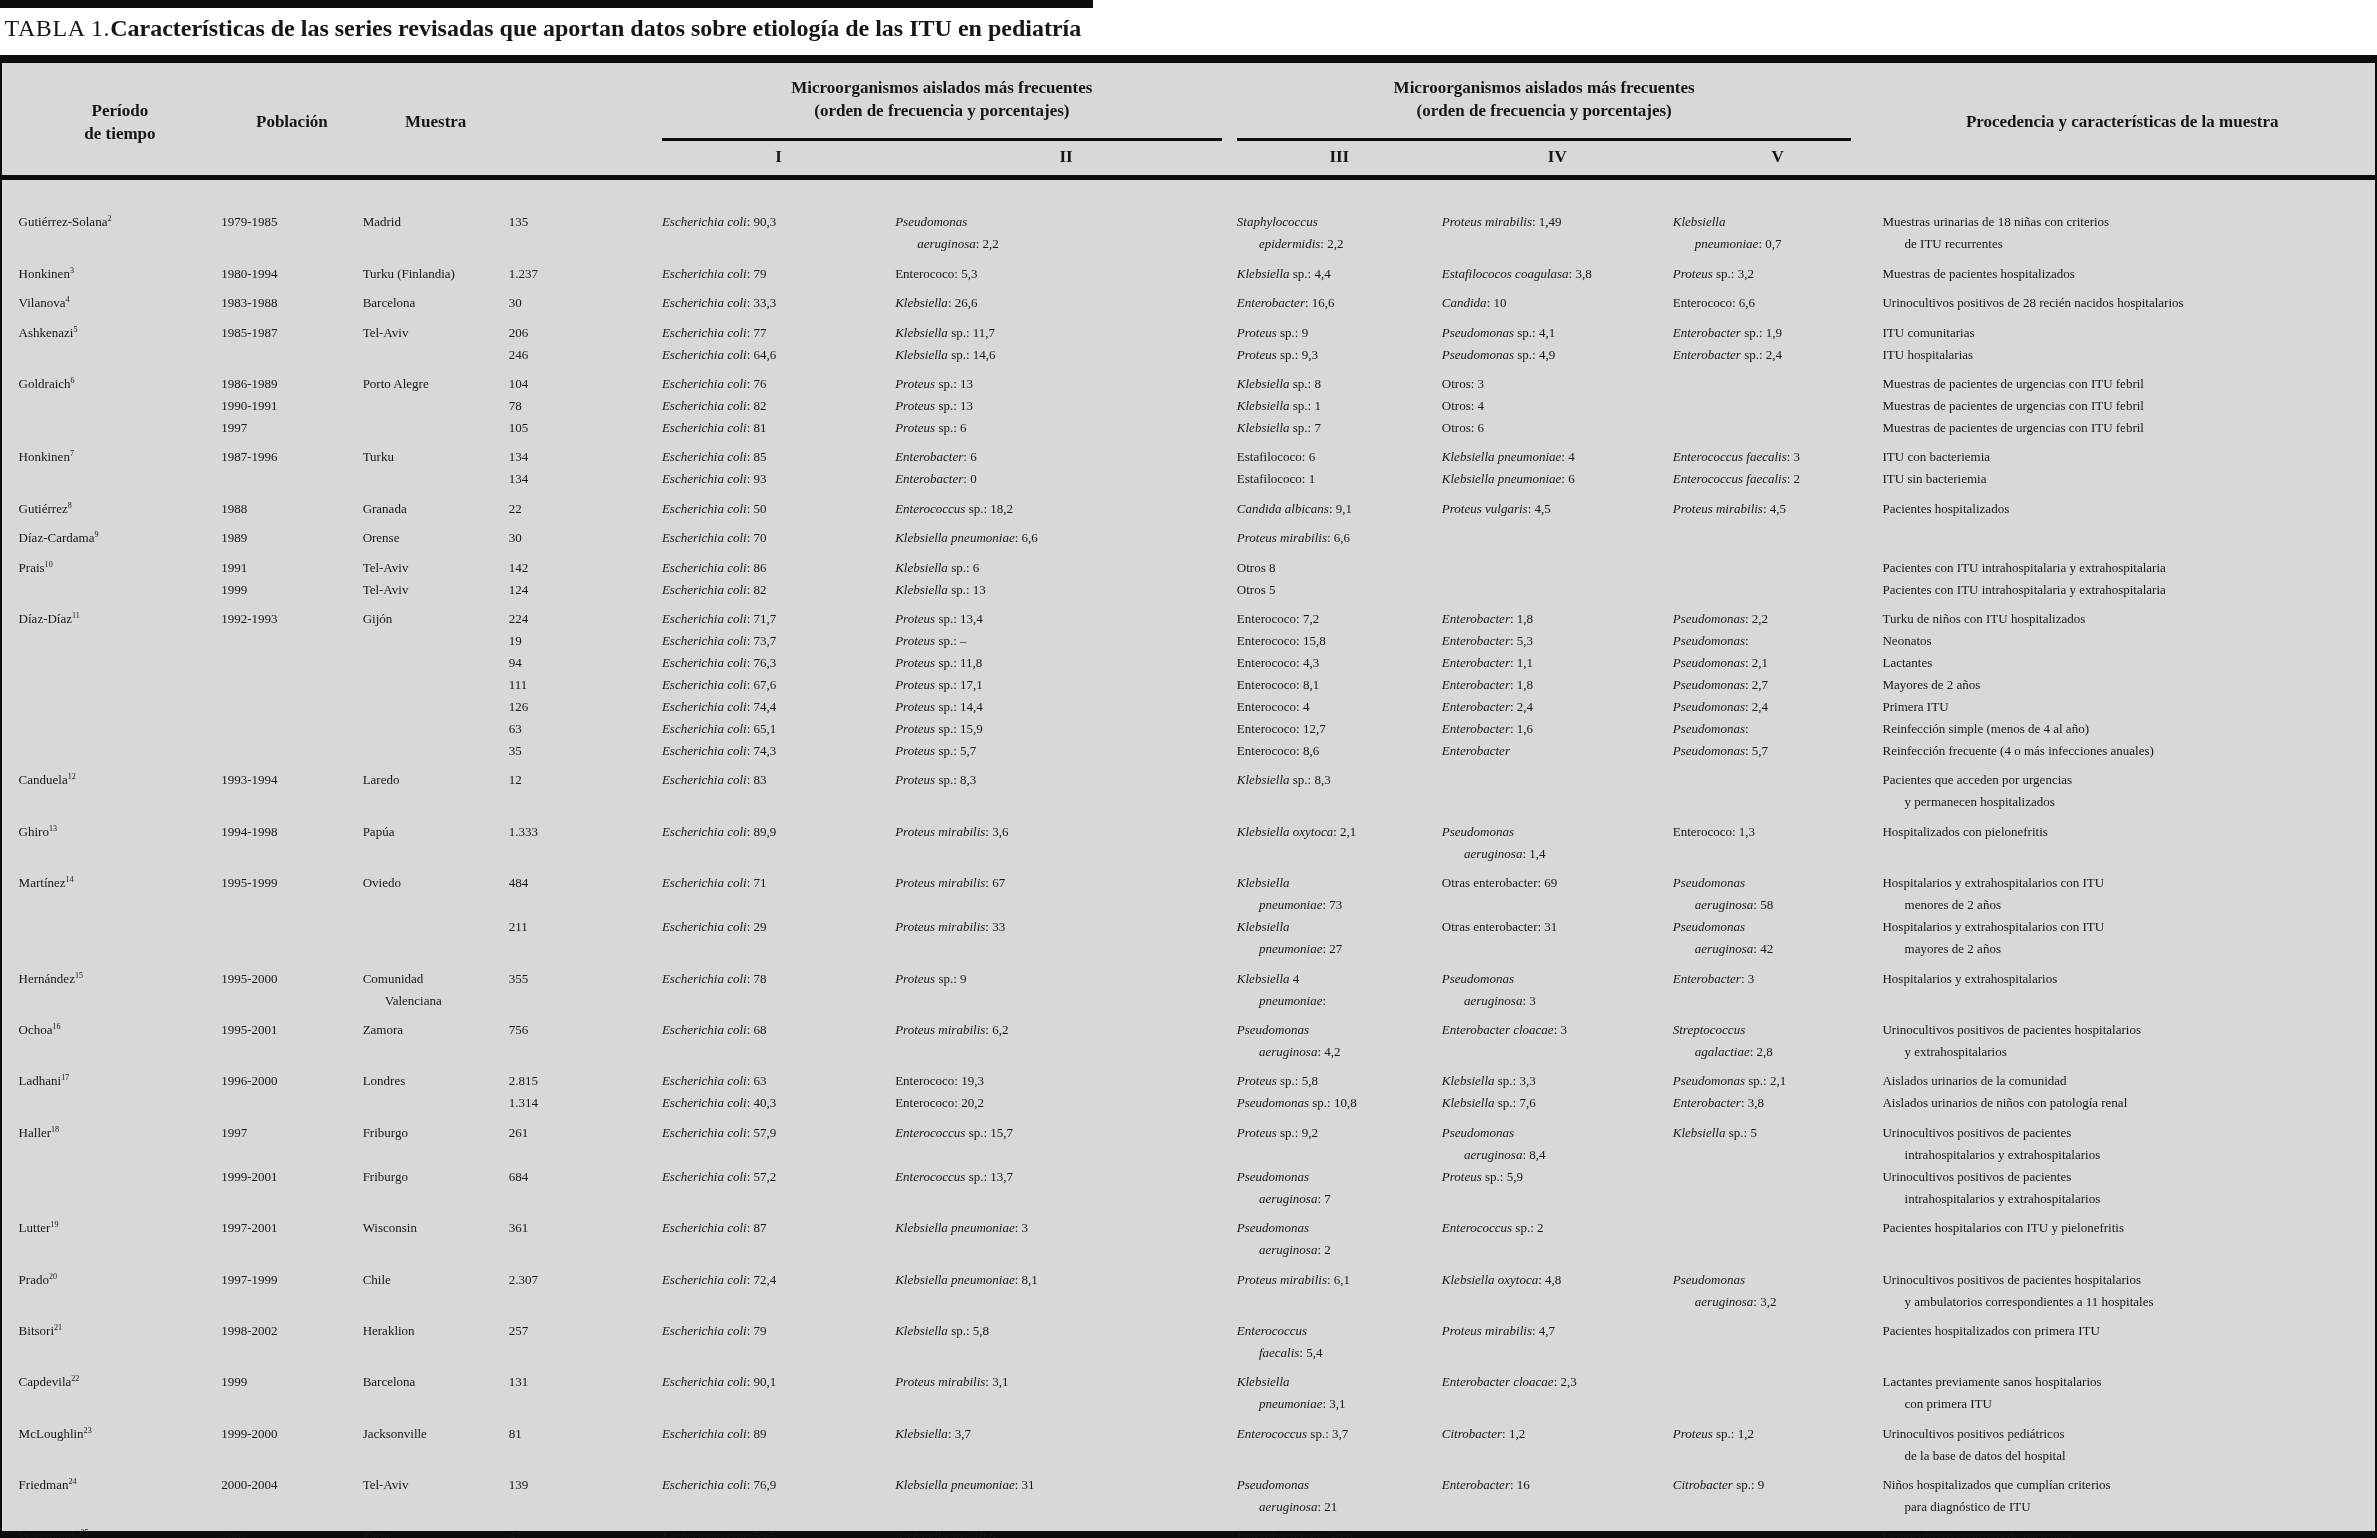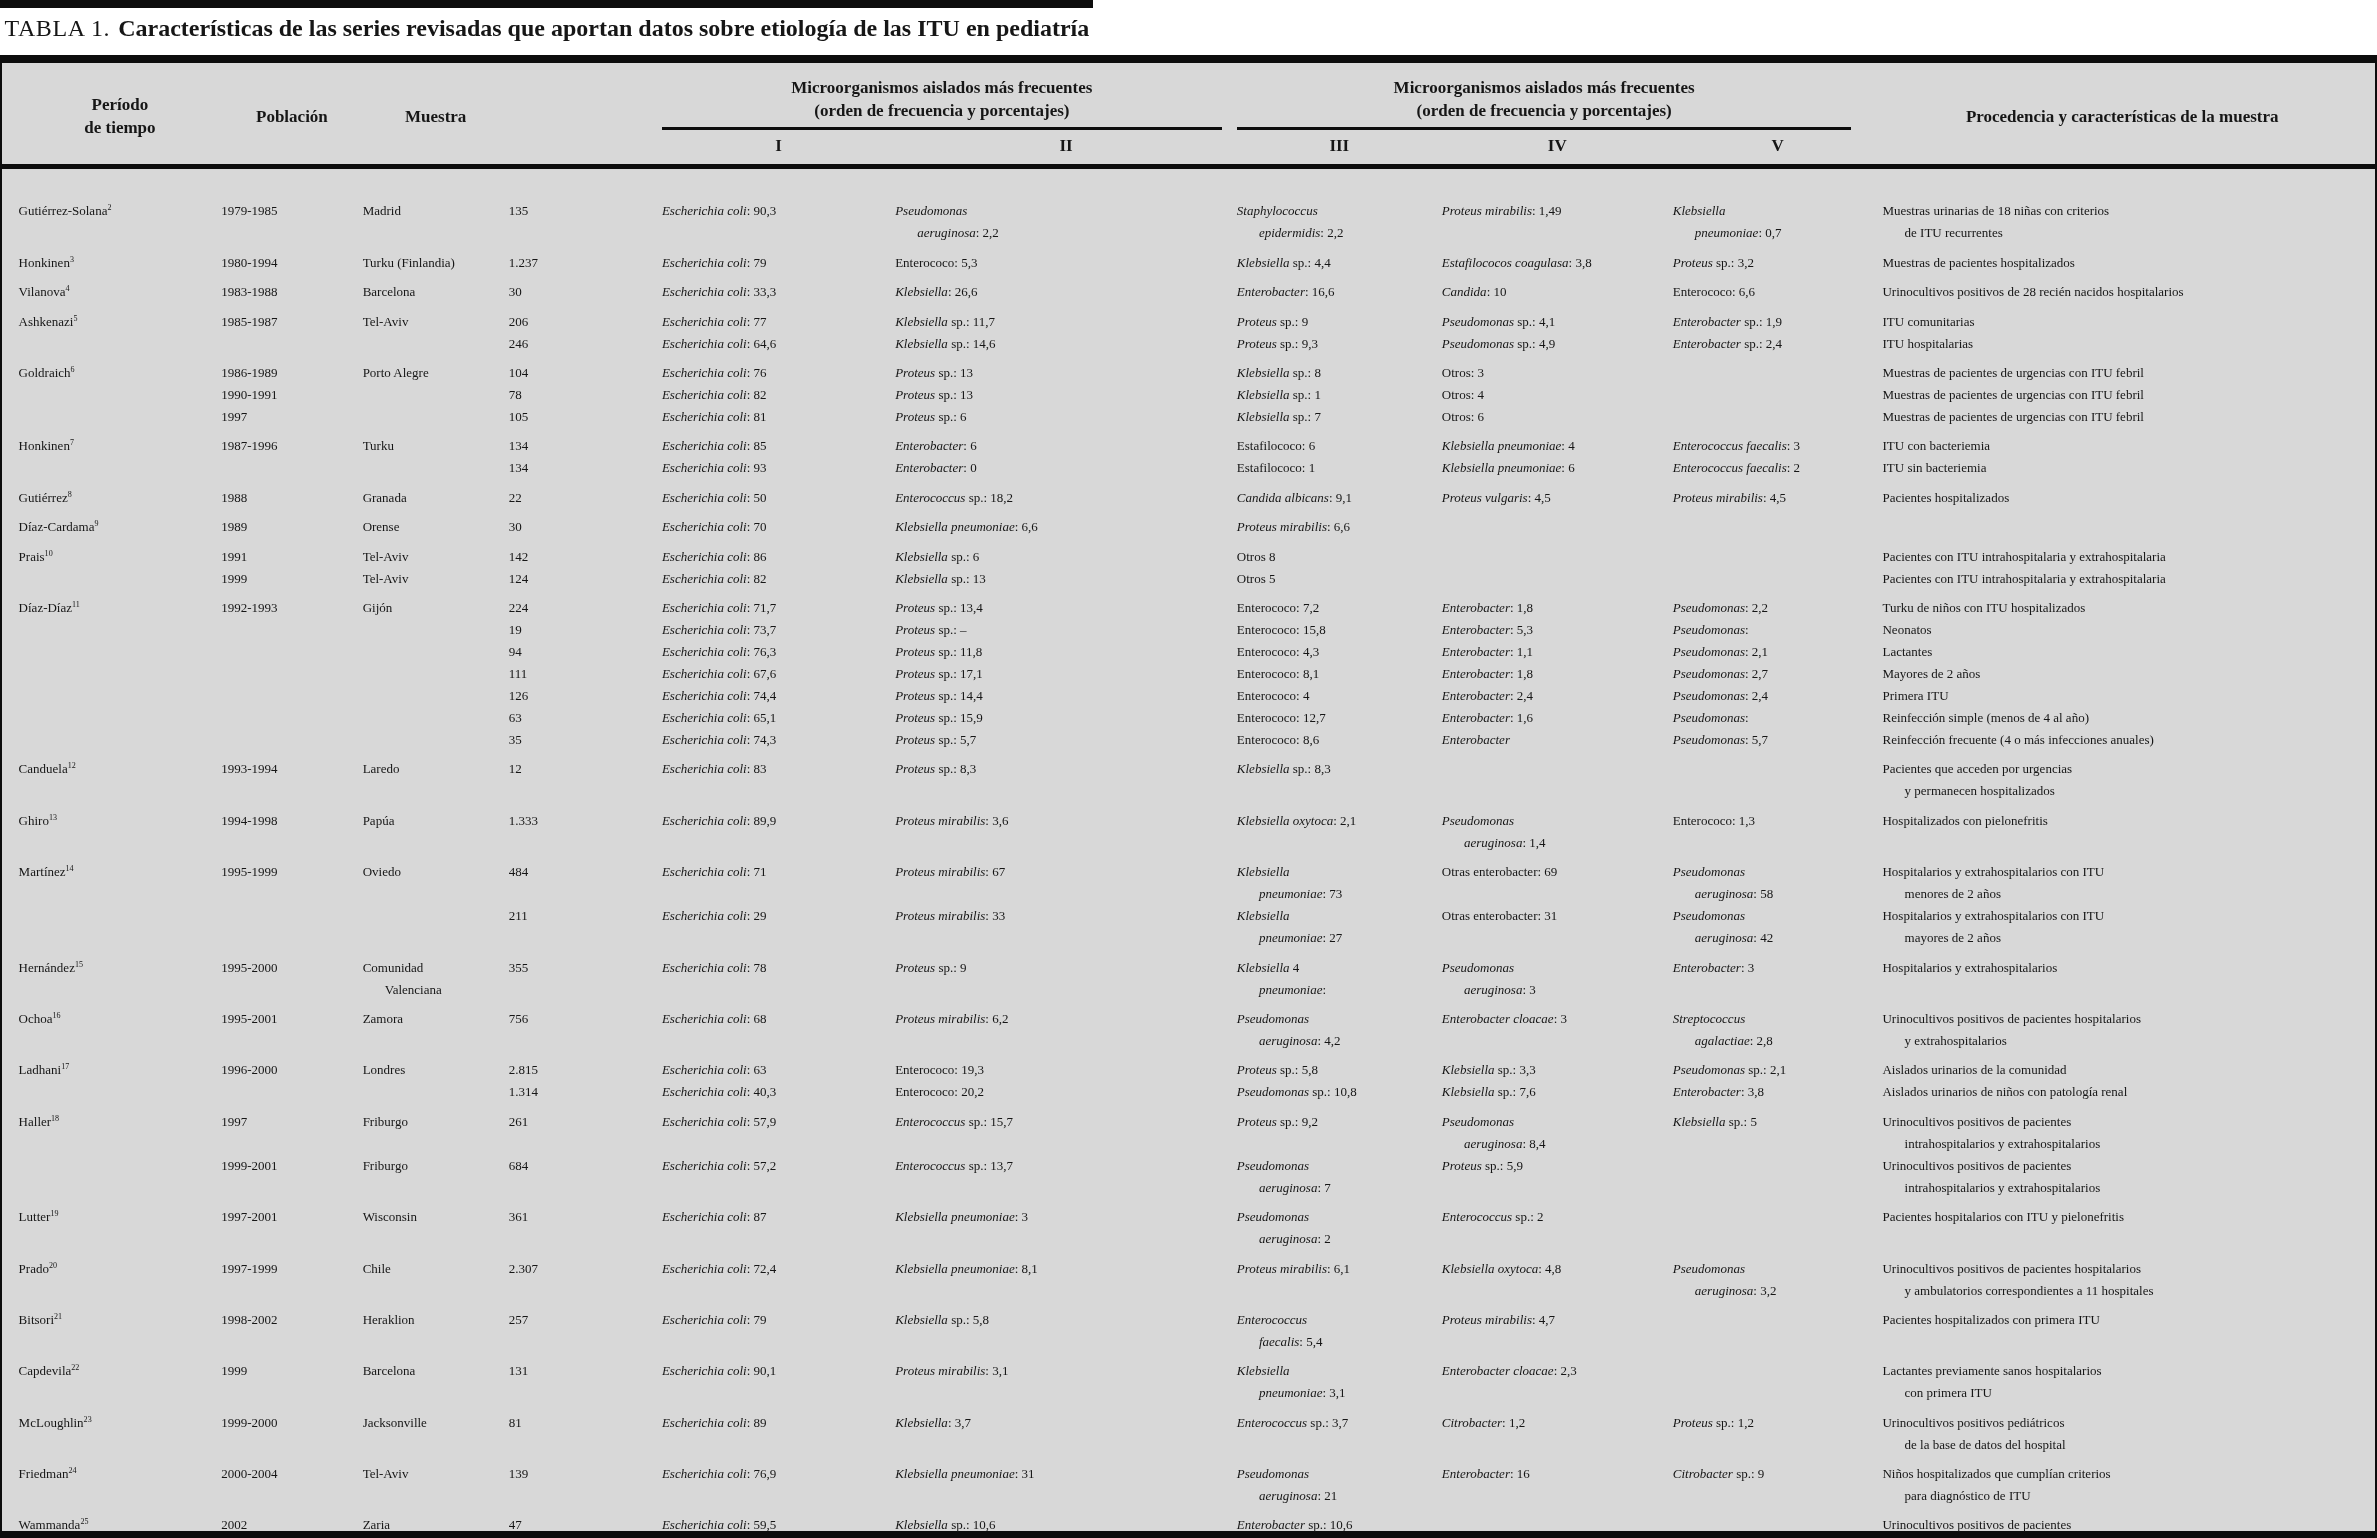--- a/index.html
+++ b/index.html
@@ -1,33 +1,33 @@
 <!DOCTYPE html>
 <html style="font-size:9.1px"><head>
 <meta charset="utf-8">
 <style>
   html,body{margin:0;padding:0;width:2377px;height:1539px;overflow:hidden;background:#fff;
     font-family:"Liberation Serif","DejaVu Serif",serif;color:#161616;}
   .figure{position:relative;width:2377px;height:1539px;}
   .top-bar{position:absolute;top:0;left:0;width:46%;height:8px;background:#0d0d0d;}
   .title{position:absolute;top:15px;left:4.6px;font-size:24px;white-space:nowrap;}
   .title .tabla{font-variant:small-caps;letter-spacing:0.6px;font-weight:400;}
-  .title .desc{font-weight:700;margin-left:8px;}
+  .title .desc{font-weight:700;margin-left:0;}
   .table{position:absolute;top:55px;left:0;right:0;bottom:0;background:#d8d8d8;
     border-top:8px solid #0d0d0d;border-bottom:8px solid #0d0d0d;
     border-left:2.9px solid #0d0d0d;border-right:2.9px solid #0d0d0d;box-sizing:border-box;}
   .grid{display:grid;grid-template-columns:8.6% 6% 6.2% 3.9% 2.6% 9.9% 14.5% 8.7% 9.8% 8.9% 1fr;
     padding-left:.7%;box-sizing:border-box;}
   
   .thead{padding-top:12.6px;padding-bottom:6.9px;border-bottom:5.1px solid #0d0d0d;
     font-weight:700;font-size:17px;line-height:23px;}
   .thead .plain{grid-row:1/3;display:flex;align-items:center;justify-content:center;
     text-align:center;white-space:pre-line;}
   .thead .ghead{grid-row:1;text-align:center;white-space:pre-line;
-    border-bottom:3.4px solid #0d0d0d;padding-bottom:5px;margin-right:15px;}
+    border-bottom:3.4px solid #0d0d0d;padding-bottom:16px;margin-right:15px;}
   .thead .ghead.g2{margin-right:31px;}
   .thead .numrow{grid-row:2;text-align:center;padding-top:4.6px;}
   .thead .proch{grid-row:1/3;display:flex;align-items:center;justify-content:center;
     text-align:center;padding-right:13px;}
   
   .tbody{padding-top:24px;font-size:13px;line-height:22px;}
   .row{align-items:start;}
   .row.gstart{margin-top:7.4px;}
   .cell{padding-right:6.9px;}
   .cell .cl{display:block;}

